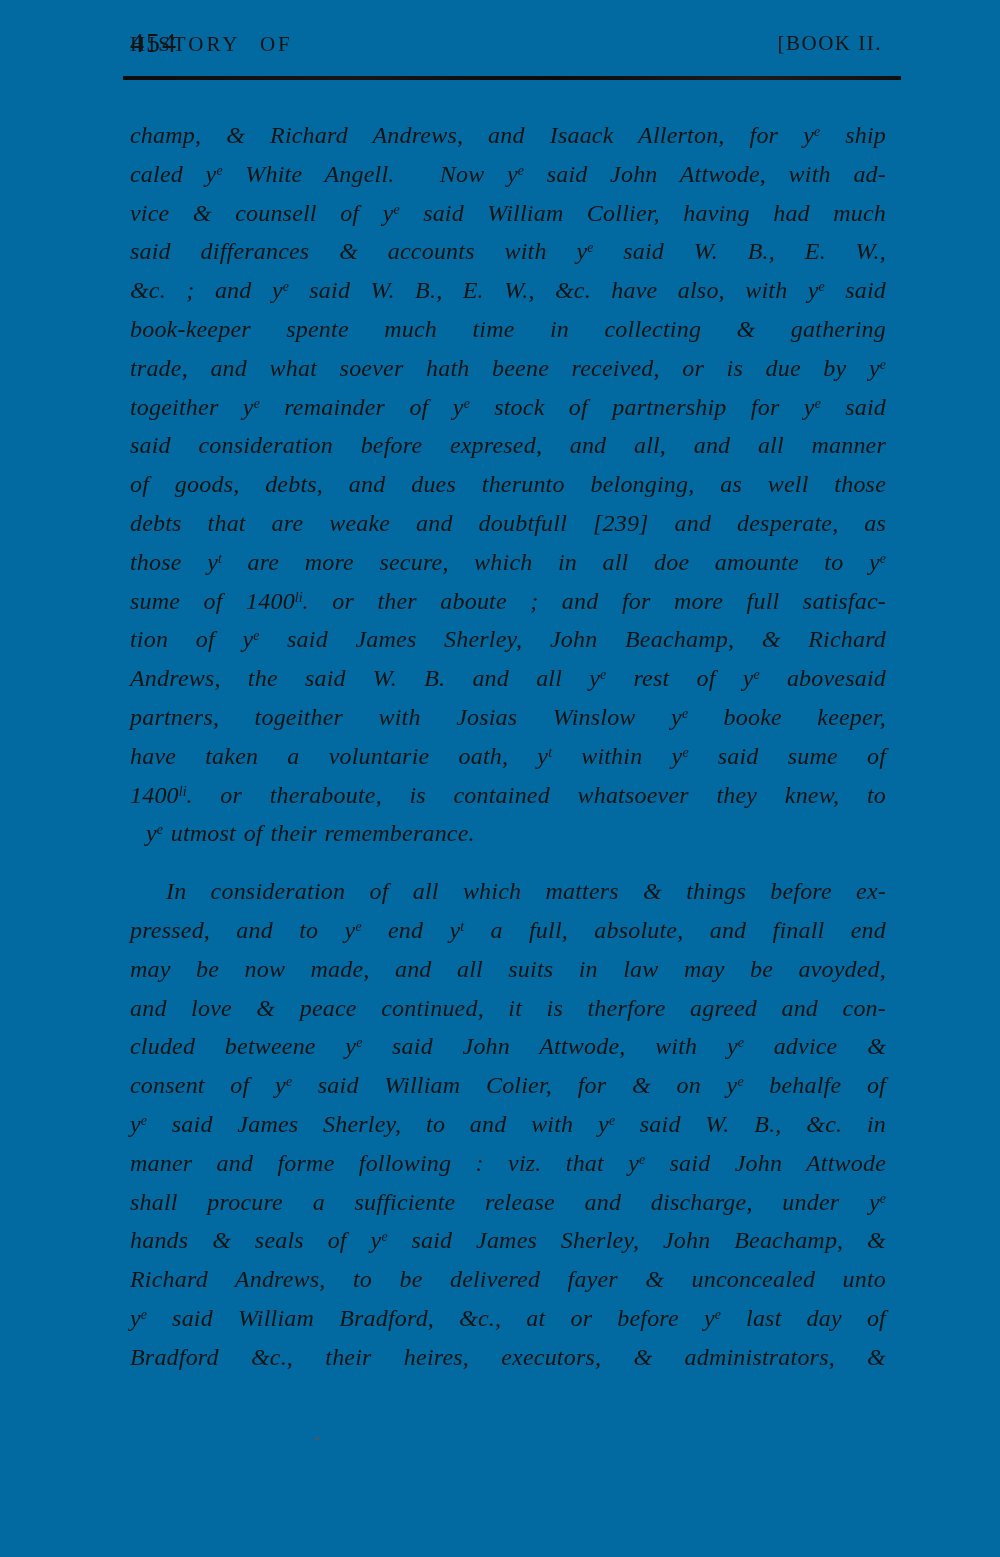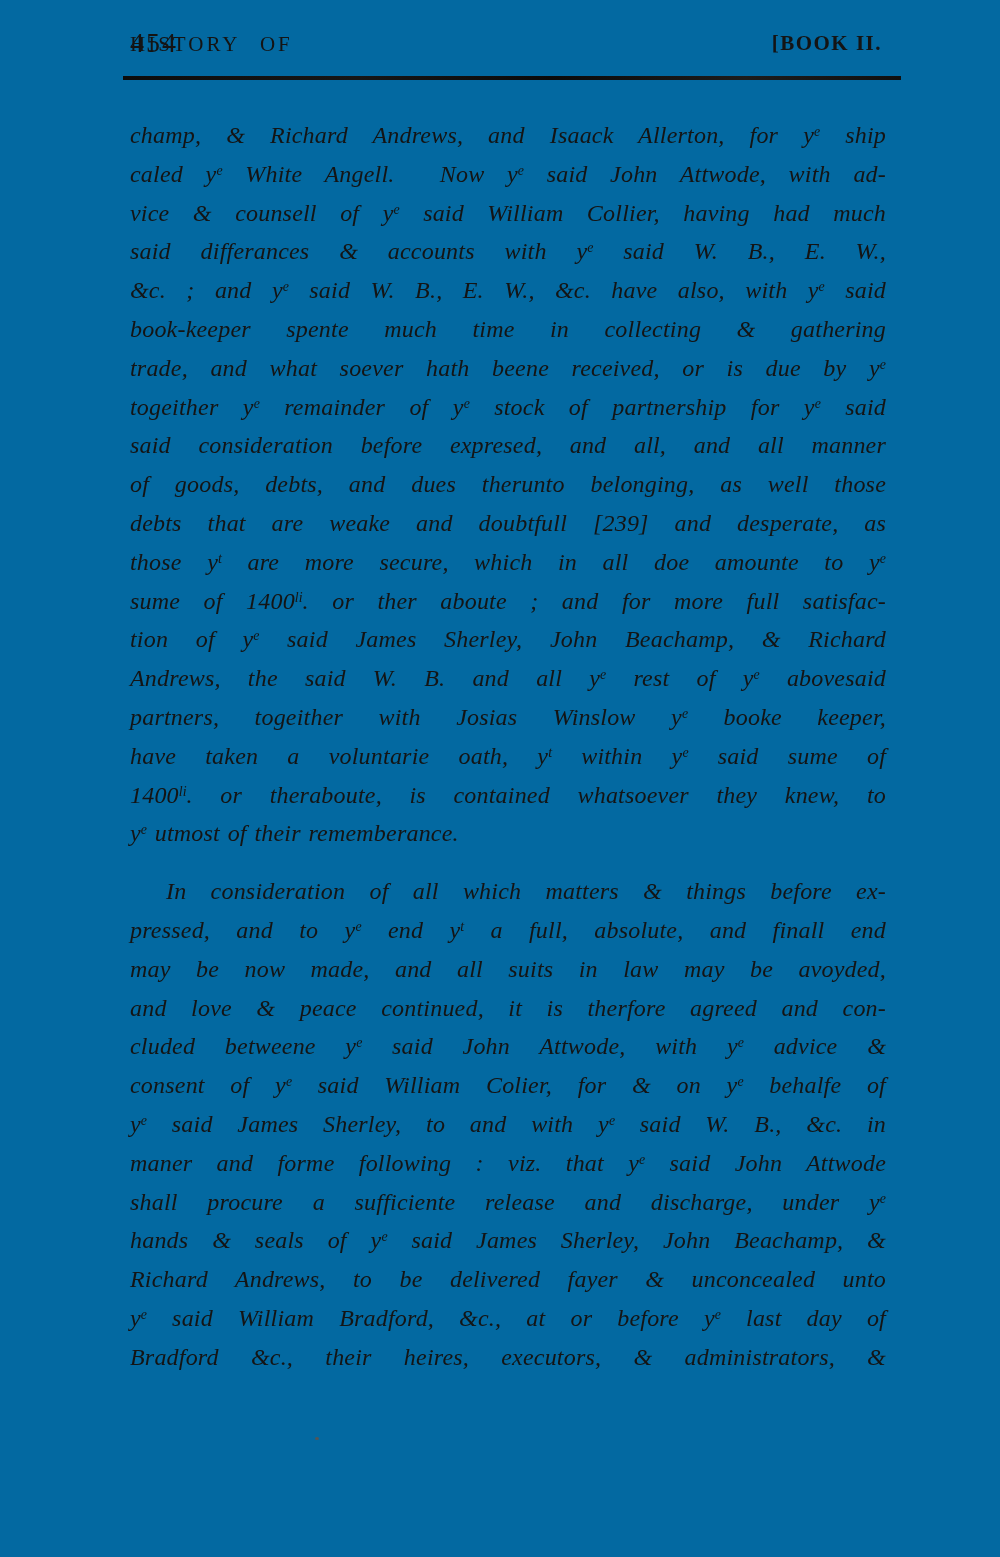--- a/index.html
+++ b/index.html
@@ -40,21 +40,20 @@
     font-size: 21px;
     letter-spacing: 3px;
     word-spacing: 12px;
   }
   .book-label {
     position: absolute;
     right: 0;
     top: 4px;
     font-size: 21px;
     letter-spacing: 1.5px;
-    font-weight: bold;
   }
   .head-rule {
     position: absolute;
     top: 76px;
     left: 123px;
     width: 778px;
     height: 4px;
     background: linear-gradient(90deg, #0c0c0c 0%, #161616 30%, #0a0a0a 55%, #1c1c1c 80%, #101010 100%);
   }
   
@@ -70,21 +69,21 @@
   }
   .paragraph { margin: 0; }
   .line {
     height: 38.8px;
     line-height: 38.8px;
     text-align: justify;
     text-align-last: justify;
     white-space: normal;
     overflow: visible;
   }
-  .line.flush { text-align-last: left; }
+  .line.flush { text-align-last: left; margin-left: 16px; }
   .line.indent { text-indent: 36px; margin-top: 19px; }
   sup {
     font-size: 0.58em;
     line-height: 0;
     vertical-align: 0.5em;
     letter-spacing: 0;
   }
   .speck {
     position: absolute;
     left: 315px;

